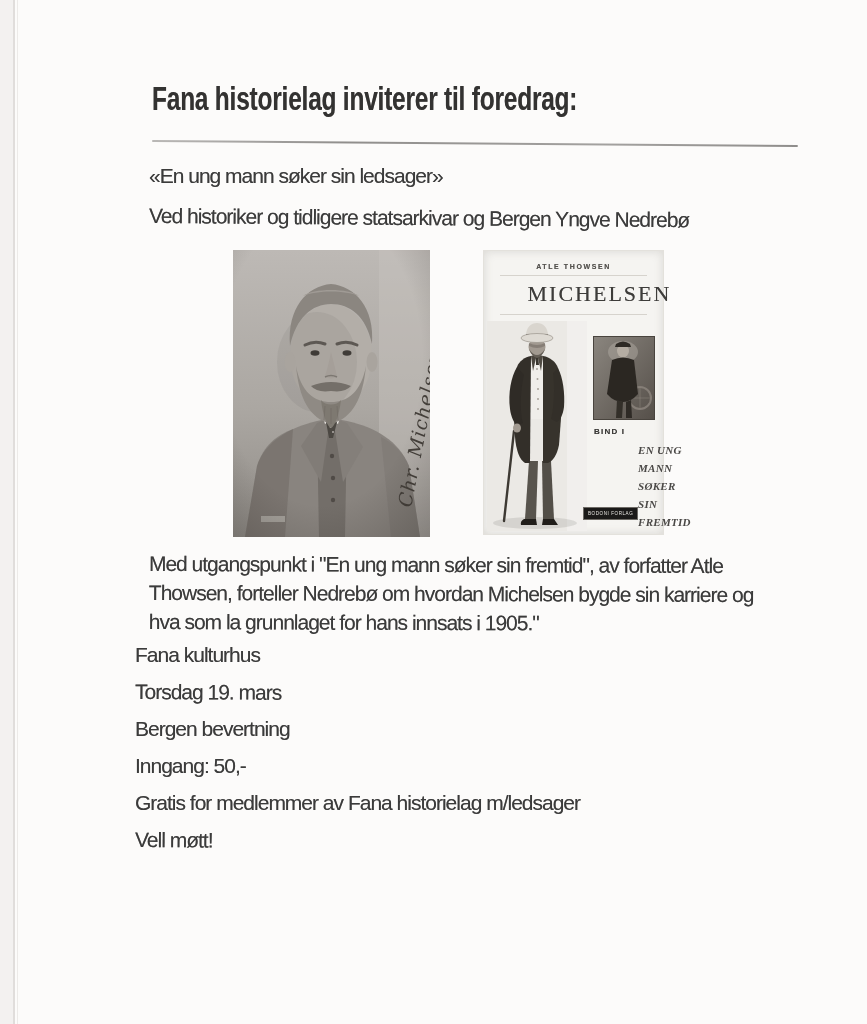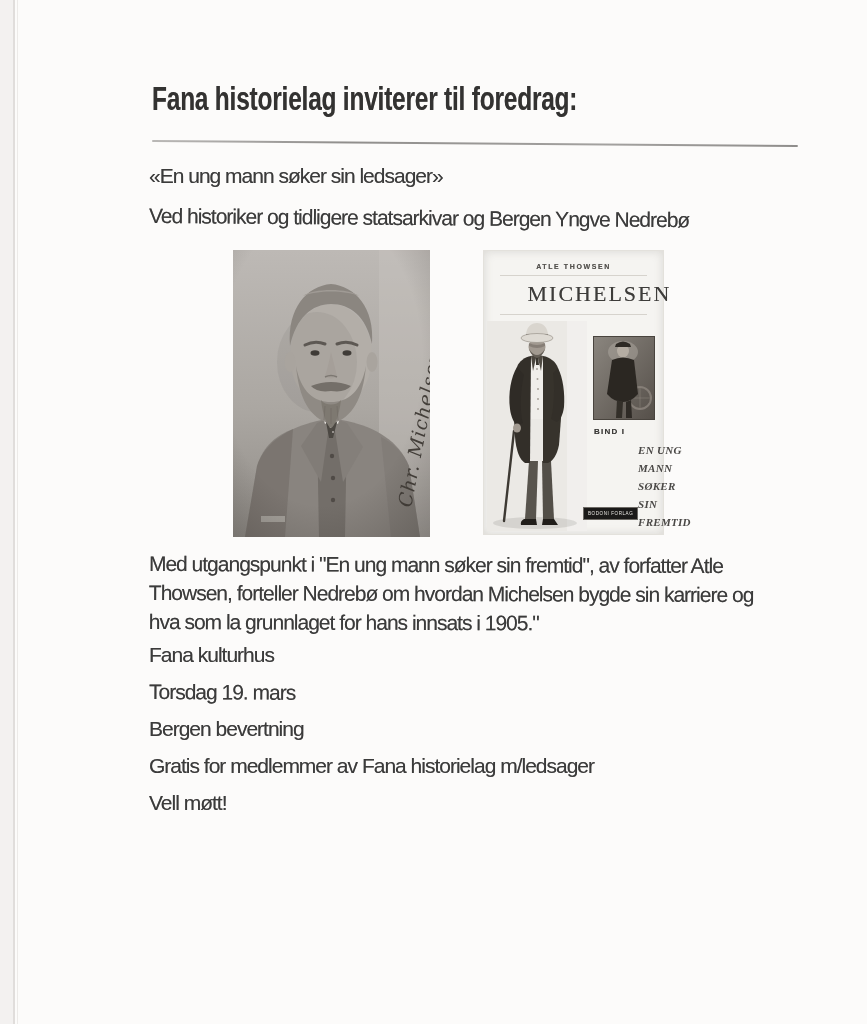--- a/index.html
+++ b/index.html
@@ -60,21 +60,21 @@
     font-family:"Liberation Serif",serif;font-style:italic;font-weight:700;
     font-size:11px;line-height:18px;letter-spacing:.3px;color:#4a4846;margin-left:44px;
   }
   .cover-pub{
     position:absolute;left:99px;top:256px;
     background:#1a1918;color:#eae8e4;font-size:4.5px;letter-spacing:.6px;
     padding:3px 4px;border:1px solid #6d6a65;white-space:nowrap;
   }
 
   .desc{position:absolute;left:149px;top:549px;line-height:29px;transform:rotate(.2deg);transform-origin:left top;}
-  .details{position:absolute;left:149px;top:643px;}
+  .details{position:absolute;left:135px;top:643px;}
   .details>div{height:24px;line-height:24px;margin-bottom:13px;transform-origin:left center;}
   .details>div:nth-child(2){transform:rotate(.3deg);}
   .details>div:nth-child(6){transform:rotate(.4deg);}
   .details>div:nth-child(8){transform:rotate(.2deg);}
 </style>
 </head>
 <body>
 
 <div class="page">
 
@@ -221,17 +221,18 @@
   <div class="desc body-line">
     <div class="txt">Med utgangspunkt i "En ung mann søker sin fremtid", av forfatter Atle</div>
     <div class="txt">Thowsen, forteller Nedrebø om hvordan Michelsen bygde sin karriere og</div>
     <div class="txt">hva som la grunnlaget for hans innsats i 1905."</div>
   </div>
 
   <div class="details body-line">
     <div class="txt">Fana kulturhus</div>
     <div class="txt">Torsdag 19. mars</div>
     <div class="txt">Bergen bevertning</div>
+    <div class="txt">Inngang: 50,-</div>
     <div class="txt">Gratis for medlemmer av Fana historielag m/ledsager</div>
     <div class="txt">Vell møtt!</div>
   </div>
 
 </div>
 
 </body></html>

